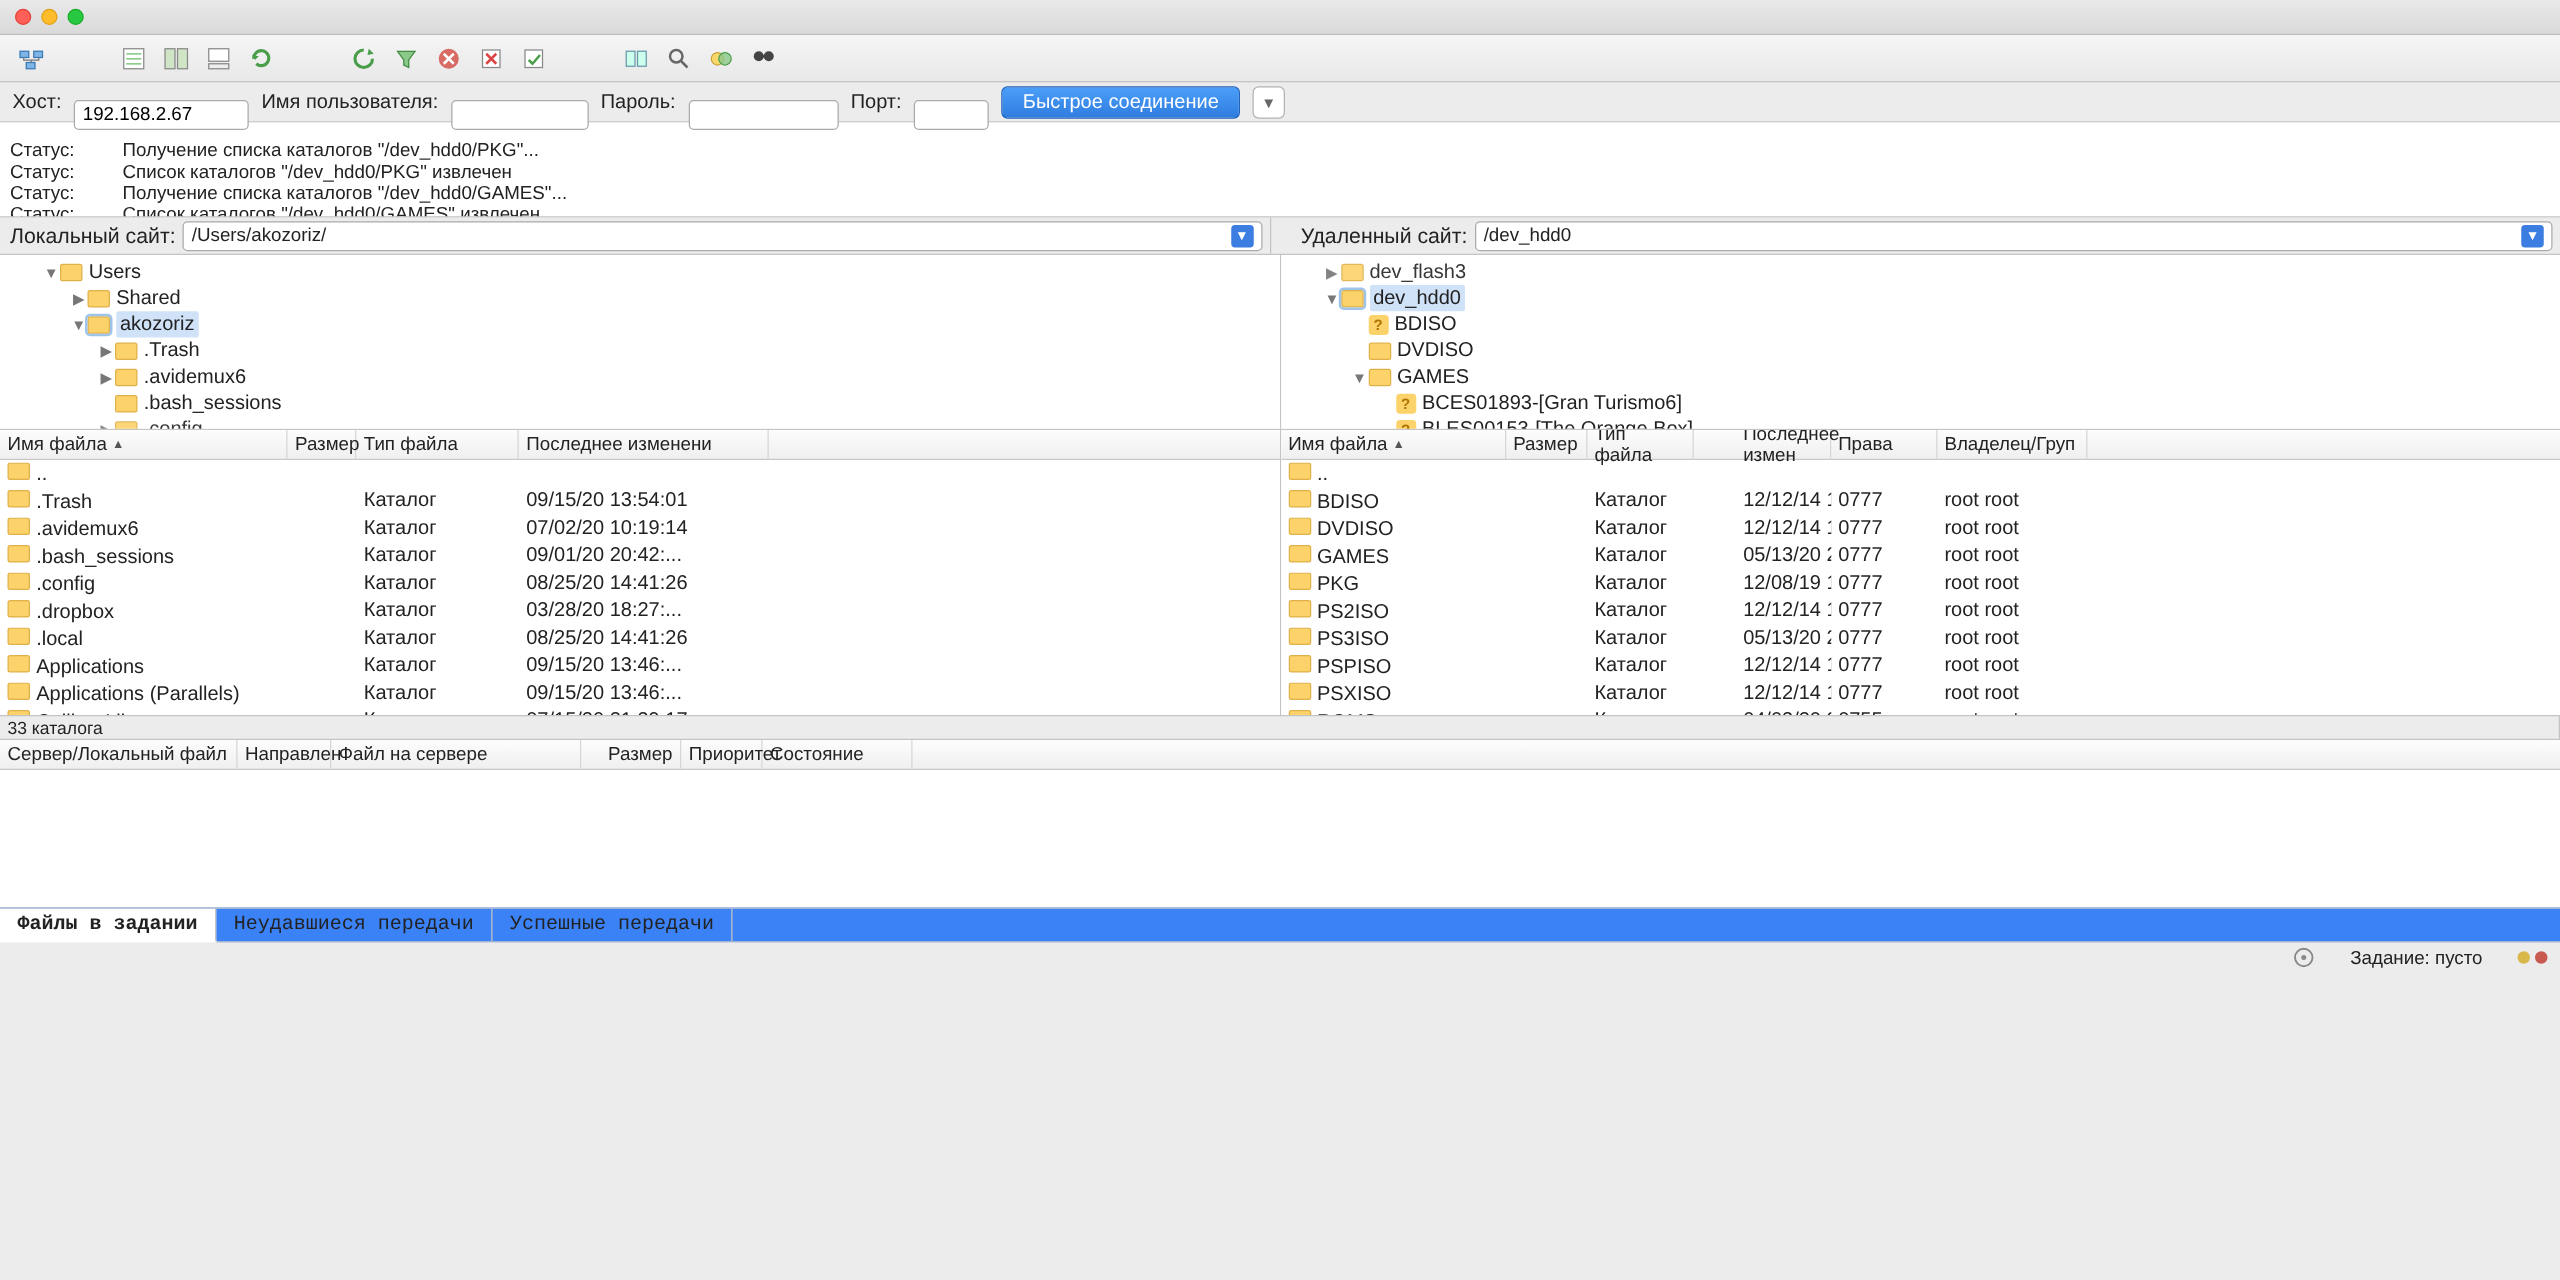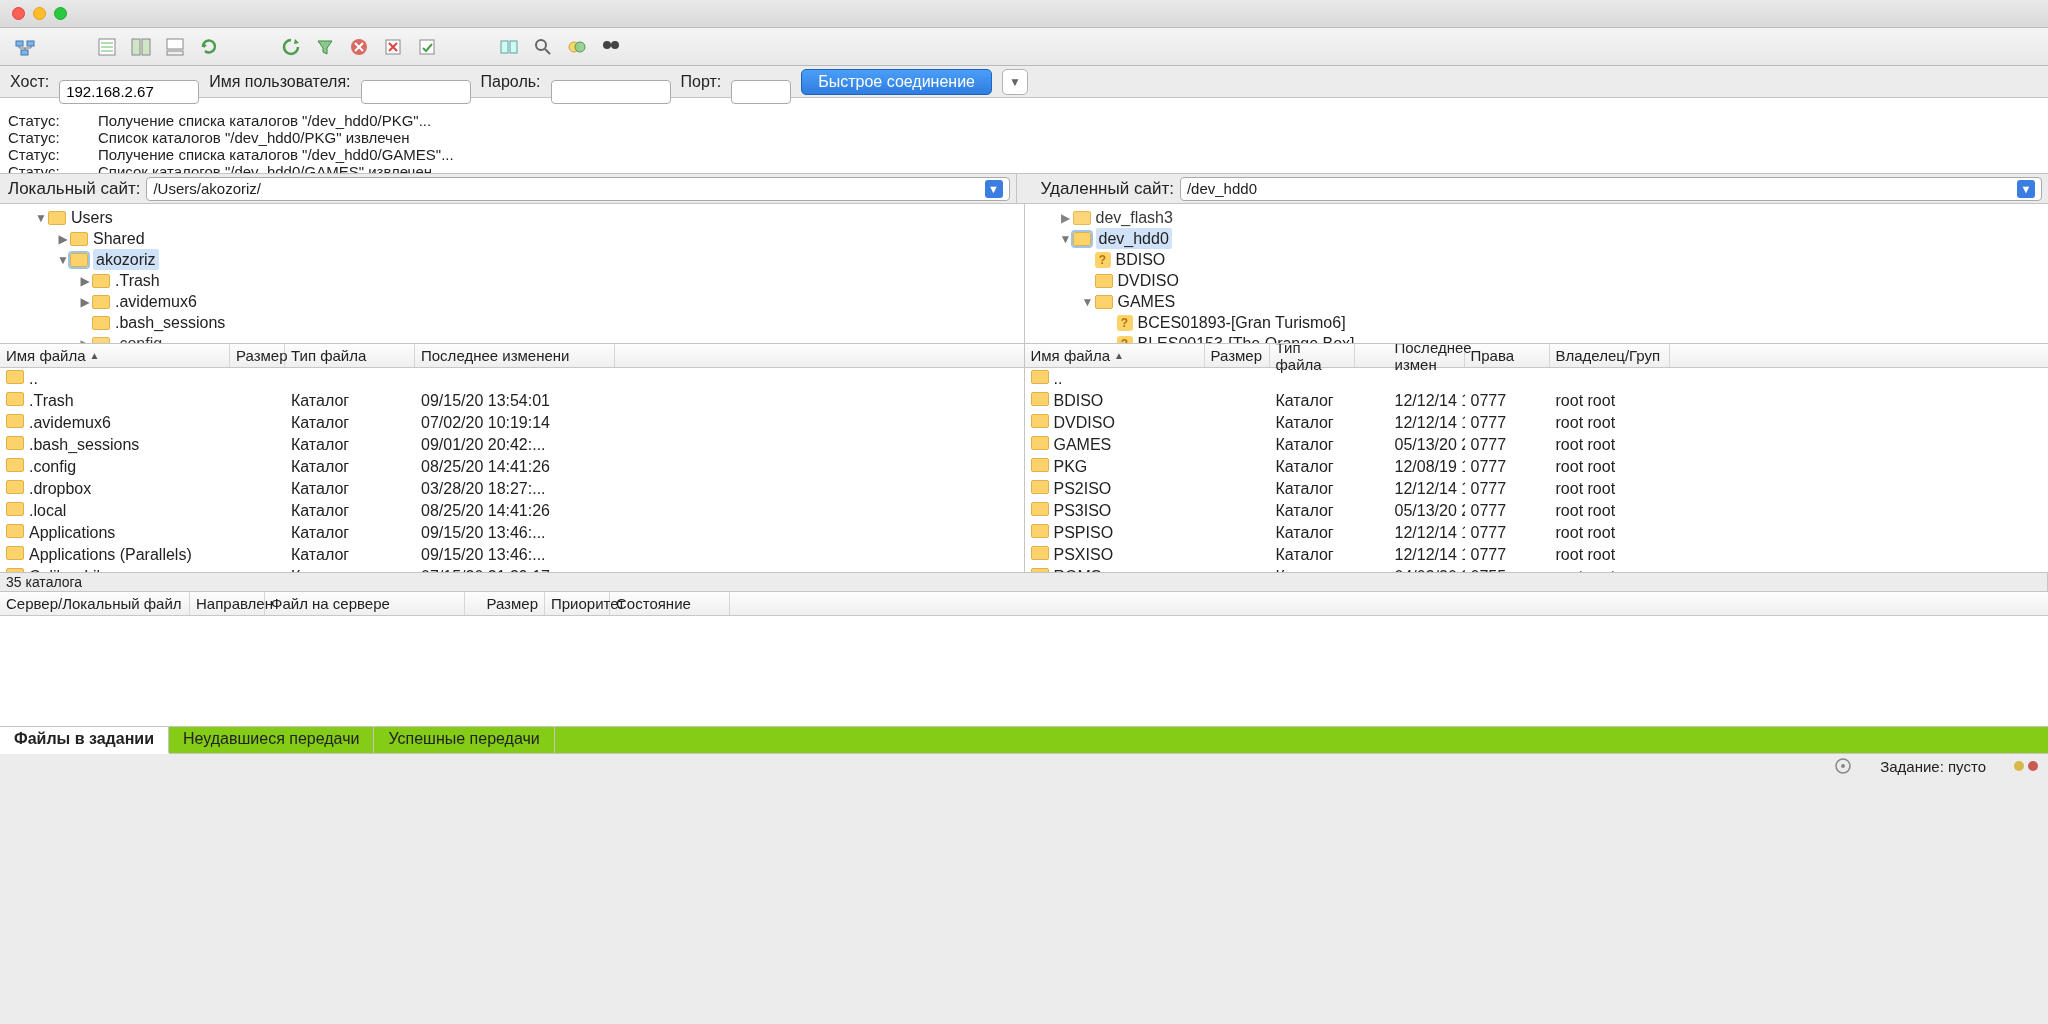--- a/index.html
+++ b/index.html
@@ -43,21 +43,21 @@
   .list-head .col{border-right:1px solid #d6d6d6;padding:3px 6px;display:flex;align-items:center;gap:4px;}
   .sort-ar{font-size:10px;color:#555;}
   .list-body{flex:1;overflow:hidden;}
   .file-row{display:flex;height:22px;align-items:center;font-size:16px;}
   .file-row .col{padding:0 6px;white-space:nowrap;overflow:hidden;}
   .summaries{height:20px;display:flex;background:#ececec;border-top:1px solid #c4c4c4;border-bottom:1px solid #c4c4c4;font-size:14px;}
   .summaries div{flex:1;padding:1px 6px;border-right:1px solid #c4c4c4;}
   .queue-head{height:24px;background:linear-gradient(#fdfdfd,#efefef);border-bottom:1px solid #c7c7c7;display:flex;font-size:15px;}
   .queue-head .qcol{border-right:1px solid #d6d6d6;padding:3px 6px;}
   .queue-body{height:110px;background:#fff;}
-  .tabs{height:28px;background:#84cc16;border-top:1px solid #c4c4c4;border-bottom:1px solid #c4c4c4;display:flex;font-size:16px;}
+  .tabs{height:28px;background:#3b82f6;border-top:1px solid #c4c4c4;border-bottom:1px solid #c4c4c4;display:flex;font-size:16px;font-family:Liberation Mono, monospace;}
   .tab{padding:3px 14px;border-right:1px solid #c4c4c4;}
   .tab.active{font-weight:bold;background:#fff;border-bottom:2px solid #fff;margin-bottom:-1px;}
   .statusbar{height:24px;background:#ececec;display:flex;align-items:center;padding:0 10px;font-size:15px;}
   .statusbar .right{margin-left:auto;display:flex;align-items:center;gap:28px;}
   .status-dots{display:flex;gap:4px;}
   .sdot{width:10px;height:10px;border-radius:50%;}
   
   .L .c1{width:230px;} .L .c2{width:55px;text-align:right;} .L .c3{width:130px;} .L .c4{width:200px;}
   
   .R .c1{width:180px;} .R .c2{width:65px;text-align:right;} .R .c3{width:85px;} .R .c4{width:110px;padding-left:40px;} .R .c5{width:85px;} .R .c6{width:120px;}
@@ -477,21 +477,21 @@
           <div class="col c3">Каталог</div>
           <div class="col c4">04/03/20 23:...</div>
           <div class="col c5">0755</div>
           <div class="col c6">root root</div>
         </div>
       </div>
   </div>
 </div>
 
 <div class="summaries">
-  <div>35 каталога</div>
+  <div>33 каталога</div>
 </div>
 
 <div class="queue-head">
   <div class="qcol" style="width:190px">Сервер/Локальный файл</div>
   <div class="qcol" style="width:75px">Направлен</div>
   <div class="qcol" style="width:200px">Файл на сервере</div>
   <div class="qcol" style="width:80px;text-align:right">Размер</div>
   <div class="qcol" style="width:65px">Приоритет</div>
   <div class="qcol" style="width:120px">Состояние</div>
 </div>

